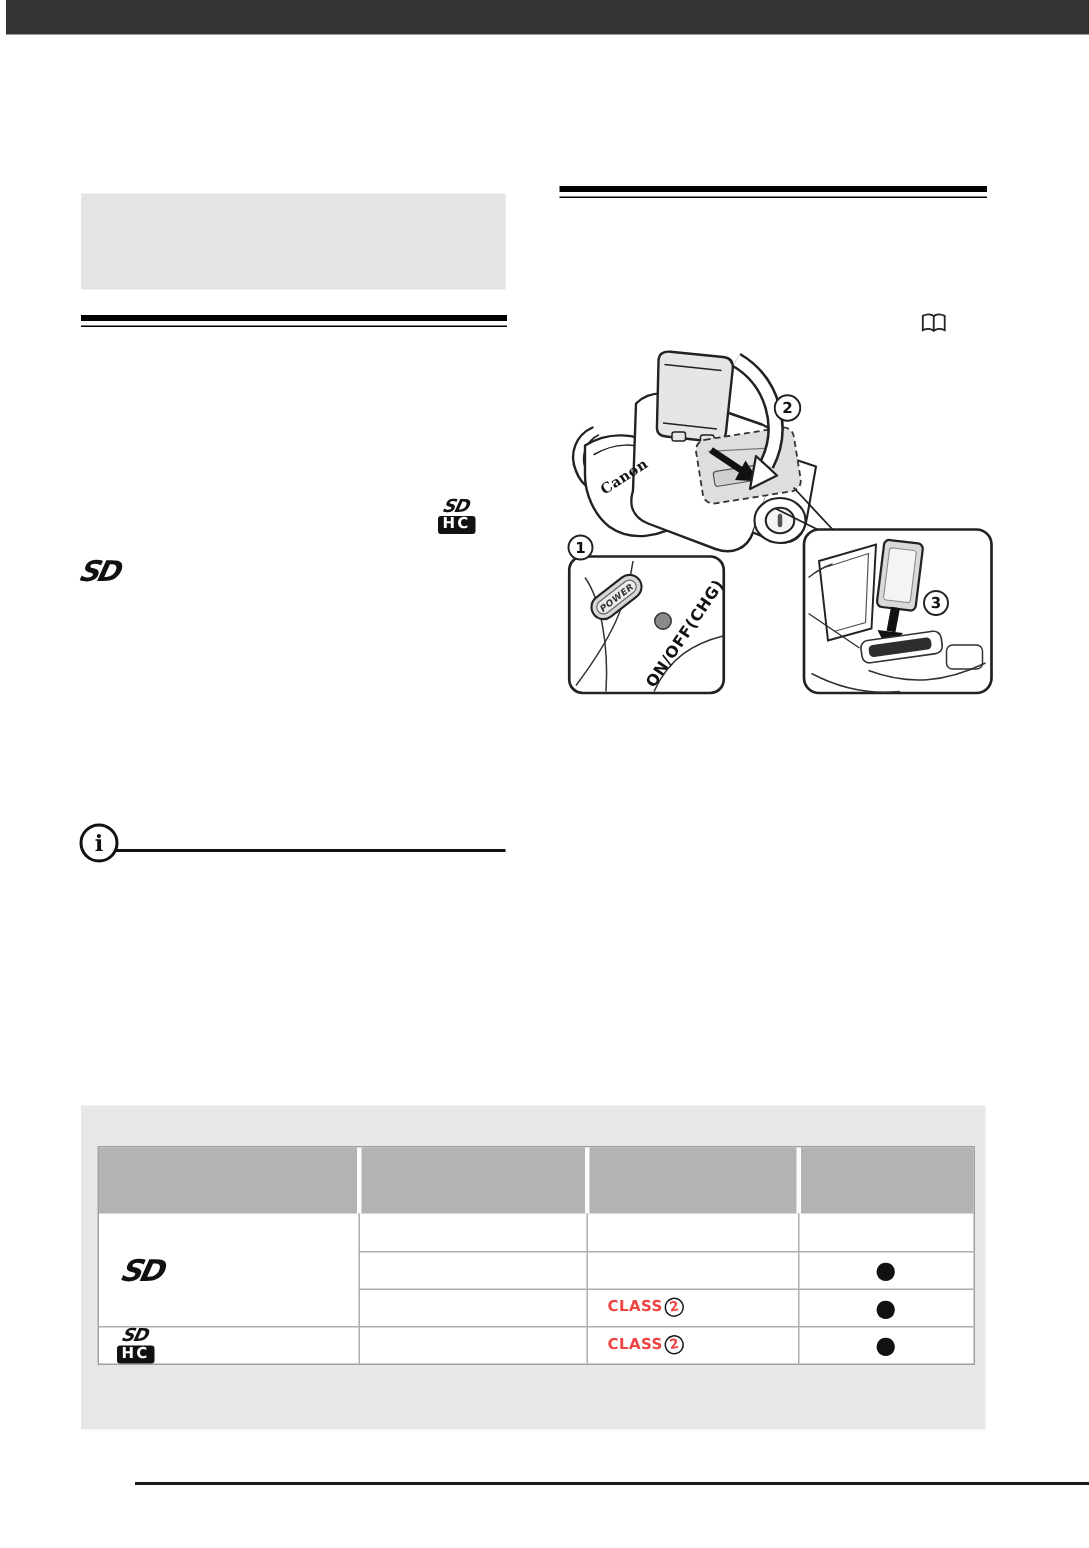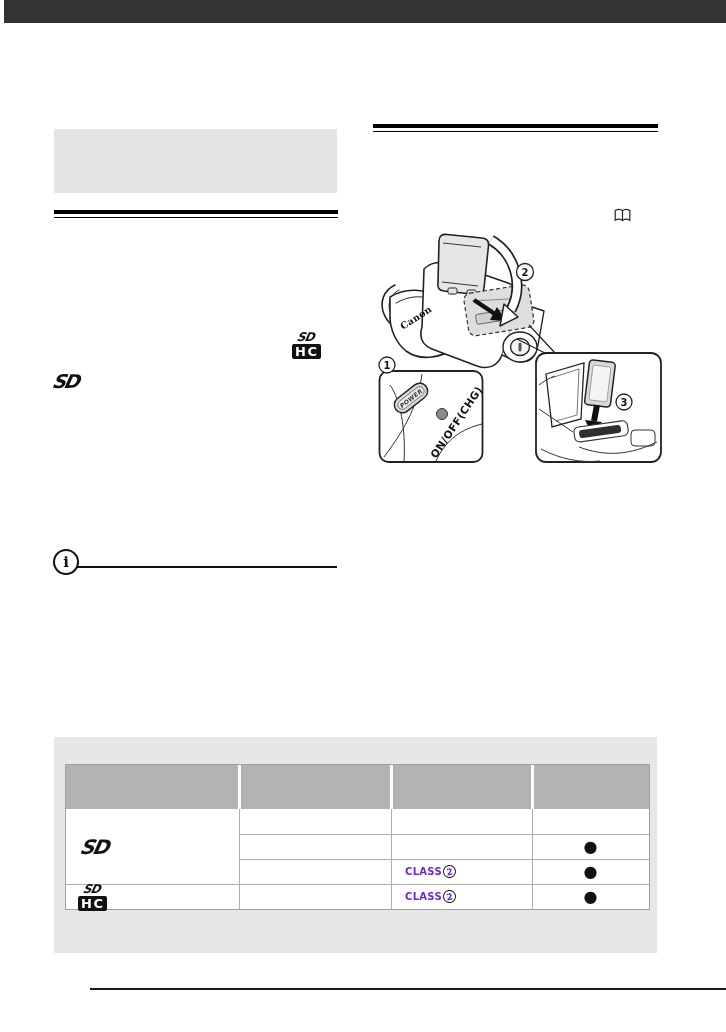--- a/index.html
+++ b/index.html
@@ -20,21 +20,21 @@
   .rule-left{left:54px;top:210px;width:284px;}
   .rule-right{left:373px;top:124px;width:285px;}
 
   
   .sd-big{font-weight:bold;font-style:italic;letter-spacing:-2px;color:#111;
           display:inline-block;transform:skewX(-14deg);line-height:1;}
   .sd-left{left:54px;top:372px;font-size:19px;}
   .sdhc{display:inline-flex;flex-direction:column;align-items:center;line-height:1;}
   .sdhc .sd-txt{font-weight:bold;font-style:italic;transform:skewX(-14deg);
                 font-size:12px;letter-spacing:-1px;color:#111;}
-  .sdhc .hc-box{background:#111;color:#fff;font-size:13px;font-weight:bold;
+  .sdhc .hc-box{background:#111;color:#fff;font-size:10px;font-weight:bold;
                 padding:1px 3px;border-radius:2px;letter-spacing:1.5px;margin-top:1px;}
   .sdhc-left{left:292px;top:331px;}
 
   
   .info-note{left:53px;top:549px;width:284px;height:28px;}
   .info-line{position:absolute;left:20px;right:0;top:17px;height:1.6px;background:#111;}
   .info-icon{position:absolute;left:0;top:0;width:26px;height:26px;border:2px solid #111;
              border-radius:50%;background:#fff;box-sizing:border-box;display:flex;
              align-items:center;justify-content:center;
              font-family:"DejaVu Serif","Liberation Serif",serif;
@@ -53,21 +53,21 @@
   
   .tbl-panel{left:54px;top:737px;width:603px;height:216px;background:#e7e7e7;}
   .tbl{position:absolute;left:11px;top:27px;width:583px;height:144px;background:#fff;
        border:1px solid #9f9f9f;box-sizing:content-box;}
   .tbl-head{position:absolute;left:0;top:0;width:583px;height:44px;background:#b3b3b3;}
   .hsep{position:absolute;top:0;width:3px;height:44px;background:#fdfdfd;}
   .vline{position:absolute;top:44px;bottom:0;width:1px;background:#aeaeae;}
   .hline{position:absolute;height:1px;background:#aeaeae;}
   .cell{position:absolute;display:flex;align-items:center;}
   .dot{font-size:16px;line-height:1;color:#111;}
-  .class2{display:flex;align-items:center;color:#6d28d9;}
+  .class2{display:flex;align-items:center;color:#ef4444;}
   .class2 .c-txt{font-size:10px;font-weight:bold;letter-spacing:0.3px;}
   .class2 .c-num{width:13px;height:13px;border:1.6px solid #16161d;border-radius:50%;
                  font-size:9px;font-weight:bold;display:flex;align-items:center;
                  justify-content:center;margin-left:1px;box-sizing:border-box;
                  transform:rotate(-10deg);}
   .sd-tbl{font-size:20px;}
 
   
   .footer-line{left:90px;right:0;top:988px;height:2px;background:#1a1a1a;}
 </style>

